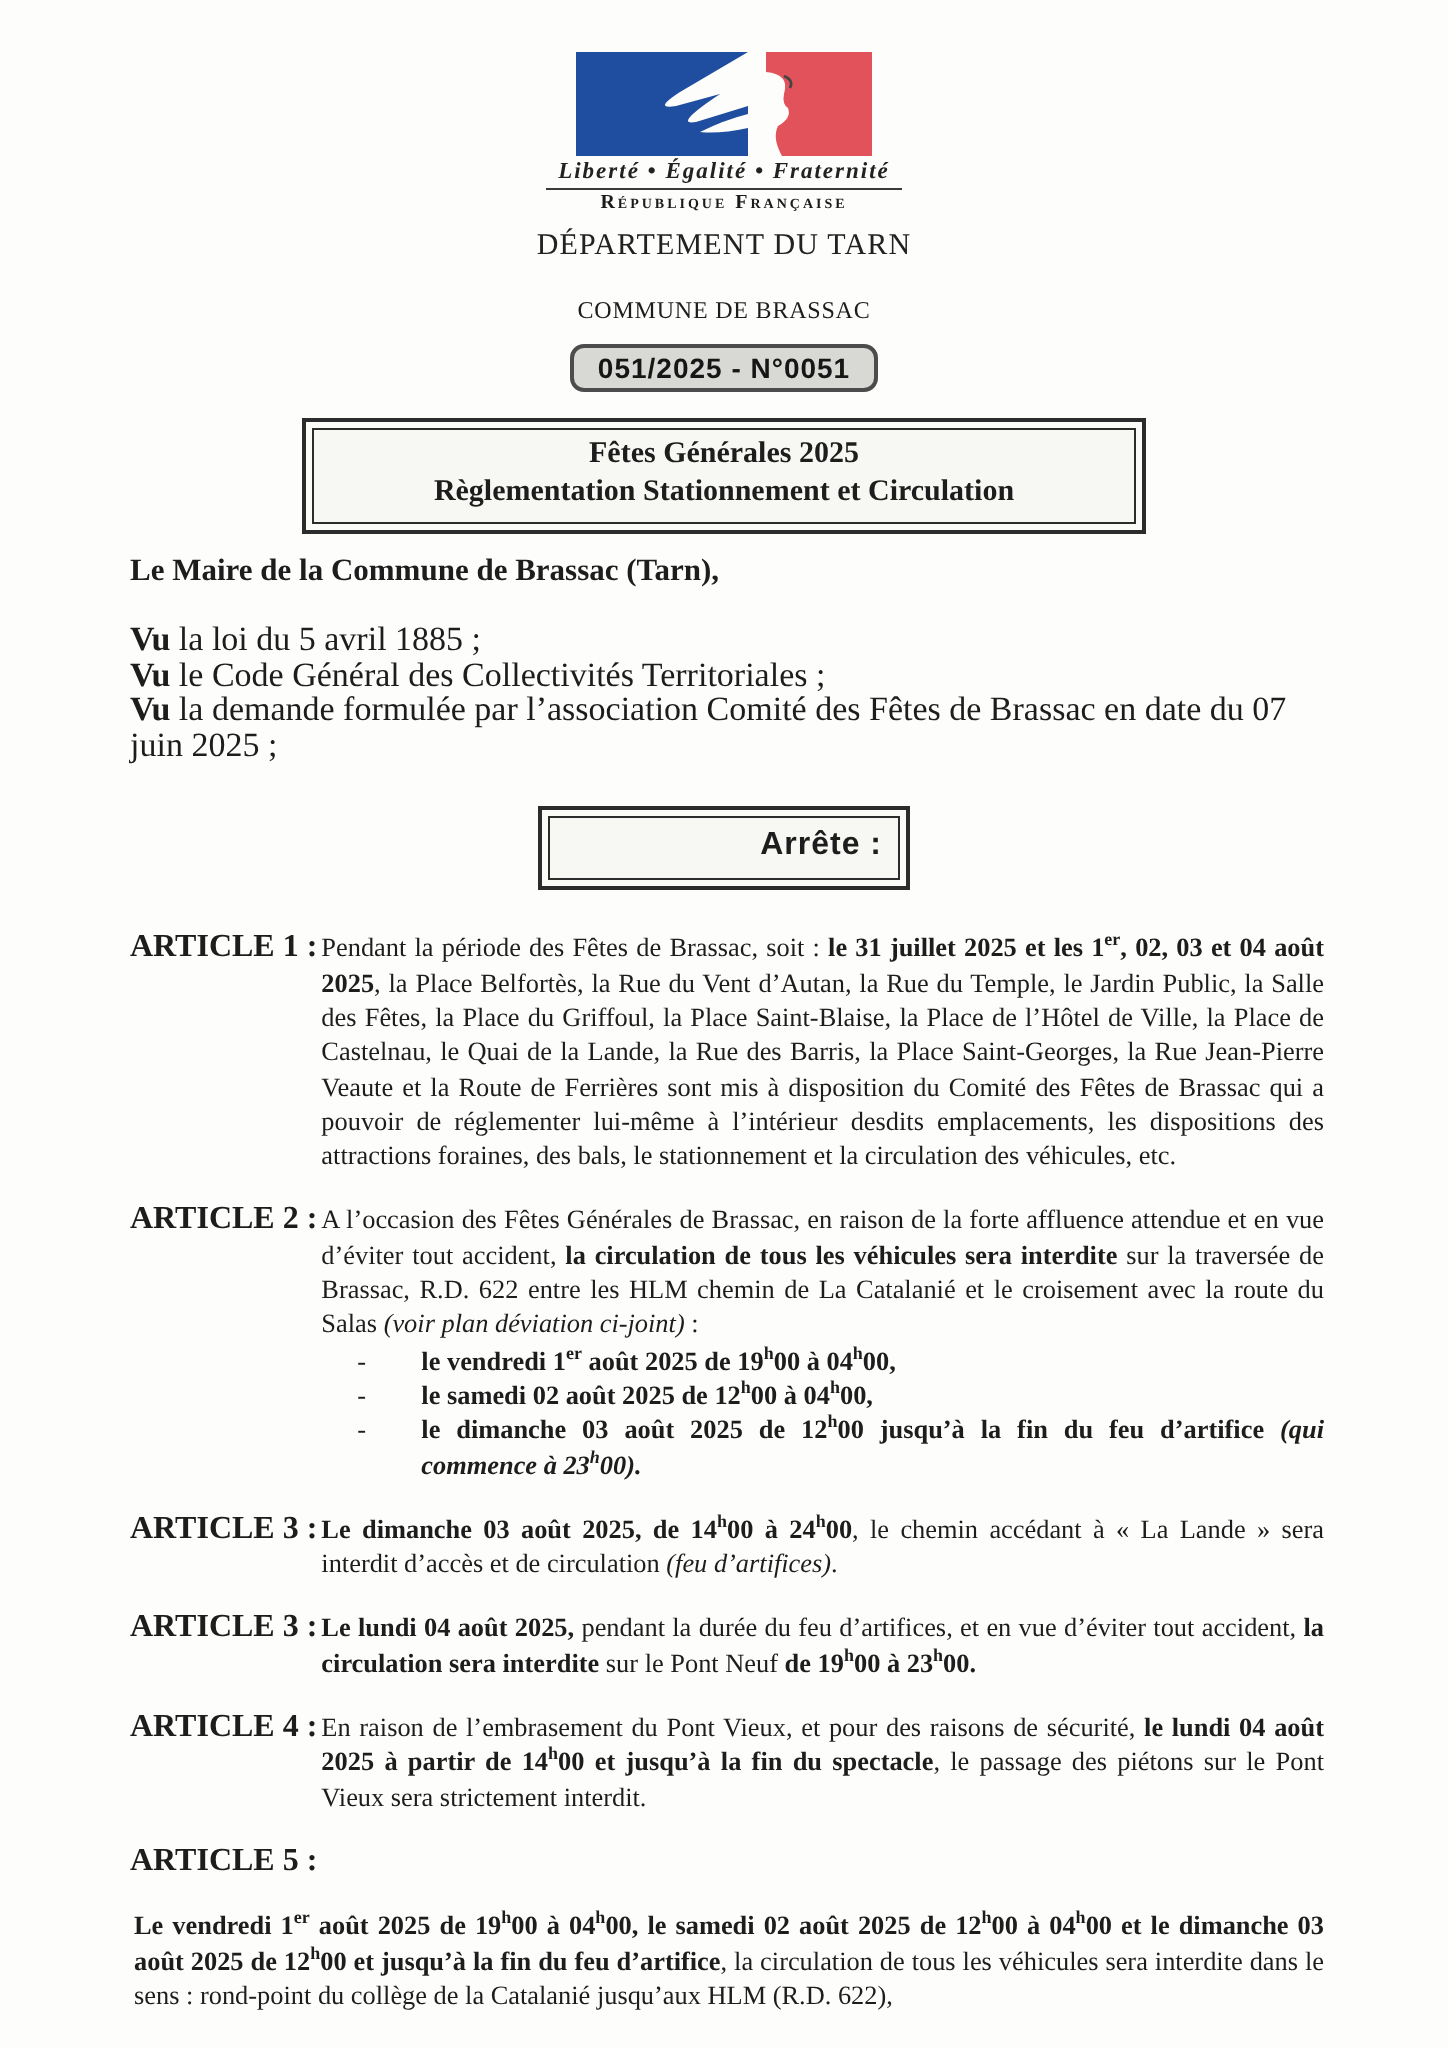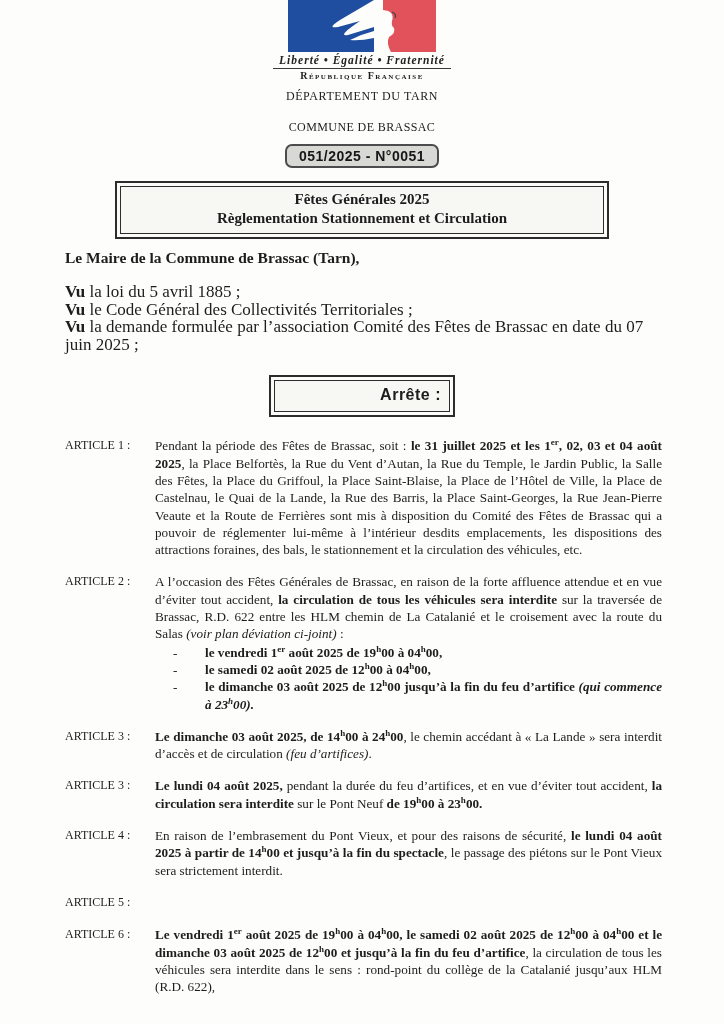--- a/index.html
+++ b/index.html
@@ -2,65 +2,65 @@
 <html><head>
 <meta charset="utf-8">
 <style>
   * { margin:0; padding:0; box-sizing:border-box; }
   html,body { width:724px; }
   body {
     width:724px; height:1024px; overflow:hidden;
     background:#fdfdfb; color:#1d1d1d;
     font-family:"Liberation Serif", serif;
   }
-  .page { }
+  .page { padding-top:26px; }
 
   
   .header { text-align:center; }
   .flag { display:block; margin:0 auto; }
   .motto {
     font-size:11.5px; font-weight:bold; font-style:italic;
     letter-spacing:1px; margin-top:2px; color:#222;
   }
   .motto-rule { width:178px; height:1px; background:#3a3a3a; margin:2px auto 1px; }
   .republic {
     font-size:10px; font-weight:bold; font-variant:small-caps;
     letter-spacing:1.5px; color:#1b1b1b;
   }
-  .department { font-size:12px; letter-spacing:.6px; margin-top:8px; color:#222; }
+  .department { font-size:15px; letter-spacing:.6px; margin-top:8px; color:#222; }
   .commune { font-size:12px; font-weight:normal; letter-spacing:.4px; margin-top:16px; }
   .badge {
     display:inline-block; margin-top:9px;
     background:#d8d8d5; border:2px solid #4c4c4c; border-radius:7px;
     padding:2px 12px;
     font-family:"Liberation Sans", sans-serif;
     font-size:14px; font-weight:bold; color:#161616; letter-spacing:.5px;
   }
 
   
   .dbox-outer { border:2px solid #2c2c2c; padding:3px; background:#fbfbf8; }
   .dbox-inner { border:1px solid #2c2c2c; padding:3px 8px 5px; background:#f7f7f3; }
-  .title-box { width:494px; margin:13px auto 4px; }
+  .title-box { width:422px; margin:13px auto 4px; }
   .title-line1, .title-line2 { font-size:15px; font-weight:bold; text-align:center; line-height:19px; }
   .arrete-box { width:186px; margin:22px auto 20px; }
   .arrete-box .dbox-inner {
     text-align:right; font-family:"Liberation Sans", sans-serif;
     font-size:16px; font-weight:bold; letter-spacing:.5px; padding:5px 8px 7px;
   }
 
   
   .preamble { margin:10px 62px 0 65px; }
   .mayor { font-size:15.5px; font-weight:bold; margin-bottom:16px; }
   .pre-line { font-size:17px; line-height:17.6px; }
 
   
   .articles { margin:0 62px 0 65px; }
   .article { display:flex; margin-bottom:15px; }
   .article-label {
-    flex:0 0 88px; font-weight:normal; font-size:12px; line-height:17.3px;
+    flex:0 0 88px; font-weight:bold; font-size:16px; line-height:17.3px;
     white-space:nowrap;
   }
   .article-body {
     flex:1; font-size:13.2px; line-height:17.3px; text-align:justify;
     padding-left:2px;
   }
   .bullets { margin-top:1px; }
   .bullet { display:flex; padding-left:18px; text-align:justify; }
   .bullet-dash { flex:0 0 32px; }
   .bullet-text { flex:1; }
@@ -137,18 +137,17 @@
         <div class="article-body"><span style="font-weight: bold;">Le lundi 04 août 2025,</span><span> pendant la durée du feu d’artifices, et en vue d’éviter tout accident, </span><span style="font-weight: bold;">la circulation sera interdite</span><span> sur le Pont Neuf </span><span style="font-weight: bold;">de 19</span><sup style="font-weight: bold;">h</sup><span style="font-weight: bold;">00 à 23</span><sup style="font-weight: bold;">h</sup><span style="font-weight: bold;">00.</span></div>
       </div>
       <div class="article">
         <div class="article-label">ARTICLE 4 :</div>
         <div class="article-body"><span>En raison de l’embrasement du Pont Vieux, et pour des raisons de sécurité, </span><span style="font-weight: bold;">le lundi 04 août 2025 à partir de 14</span><sup style="font-weight: bold;">h</sup><span style="font-weight: bold;">00 et jusqu’à la fin du spectacle</span><span>, le passage des piétons sur le Pont Vieux sera strictement interdit.</span></div>
       </div>
       <div class="article">
         <div class="article-label">ARTICLE 5 :</div>
       </div>
       <div class="article">
-        <div class="article-label">ARTICLE 6 :</div>
         <div class="article-body"><span style="font-weight: bold;">Le vendredi 1</span><sup style="font-weight: bold;">er</sup><span style="font-weight: bold;"> août 2025 de 19</span><sup style="font-weight: bold;">h</sup><span style="font-weight: bold;">00 à 04</span><sup style="font-weight: bold;">h</sup><span style="font-weight: bold;">00, le samedi 02 août 2025 de 12</span><sup style="font-weight: bold;">h</sup><span style="font-weight: bold;">00 à 04</span><sup style="font-weight: bold;">h</sup><span style="font-weight: bold;">00 et le dimanche 03 août 2025 de 12</span><sup style="font-weight: bold;">h</sup><span style="font-weight: bold;">00 et jusqu’à la fin du feu d’artifice</span><span>, la circulation de tous les véhicules sera interdite dans le sens : rond-point du collège de la Catalanié jusqu’aux HLM (R.D. 622),</span></div>
       </div>
     </div>
 
 </div>
 
 </body></html>

